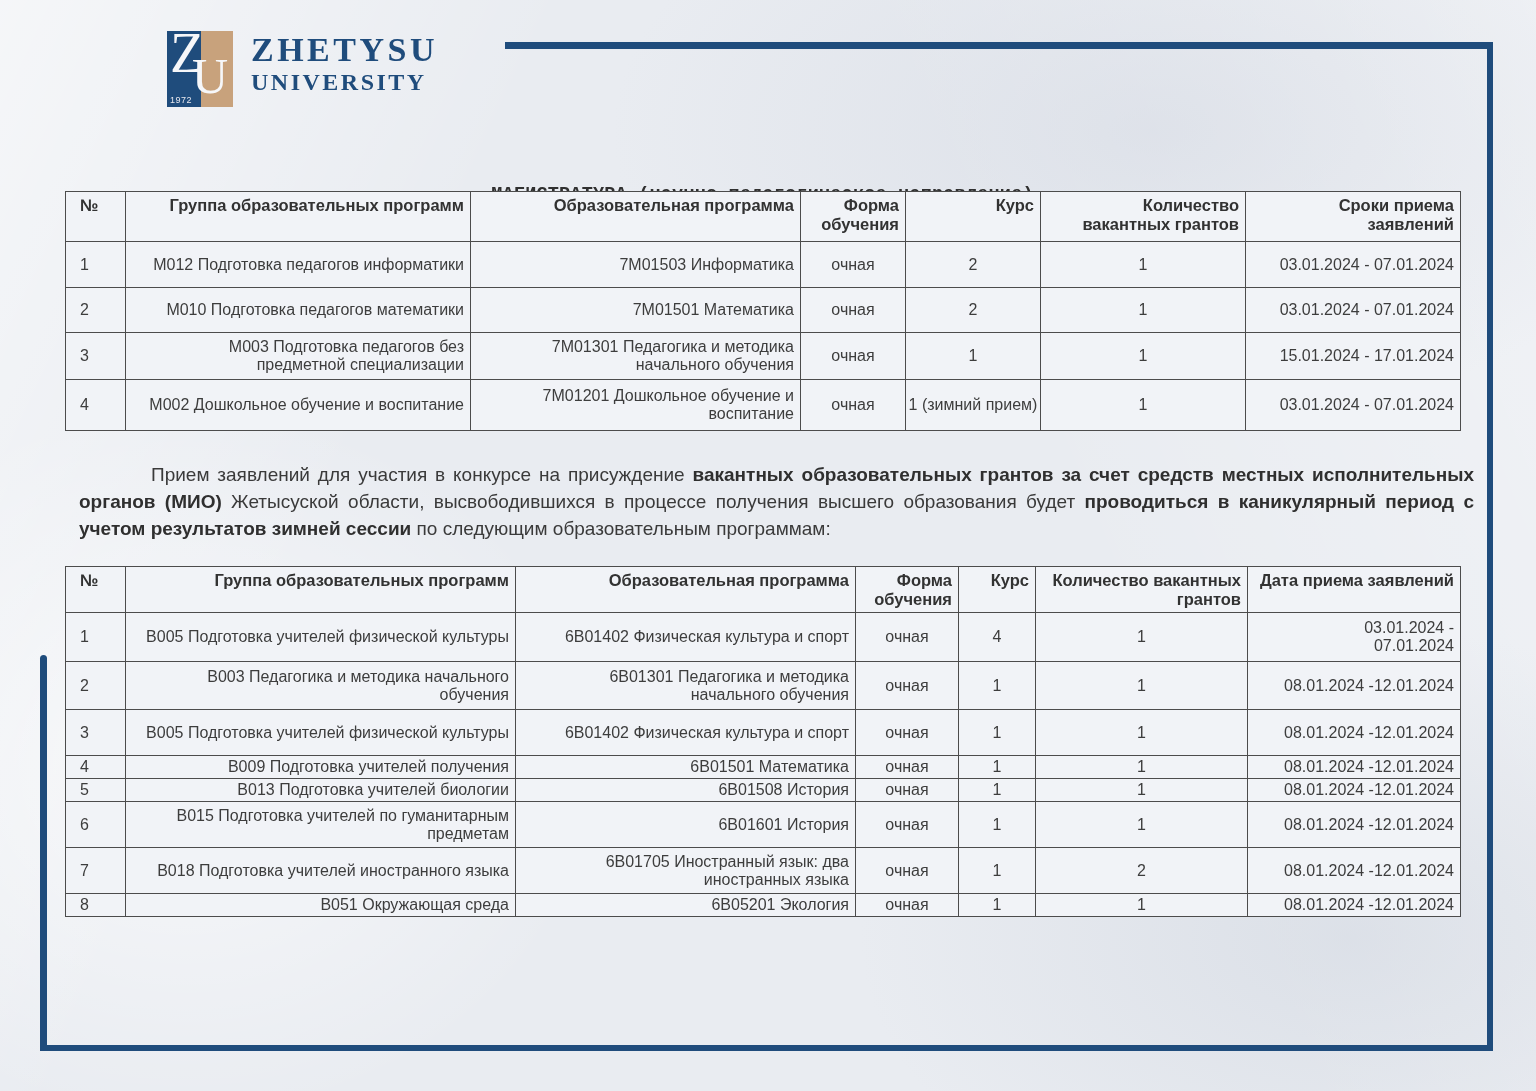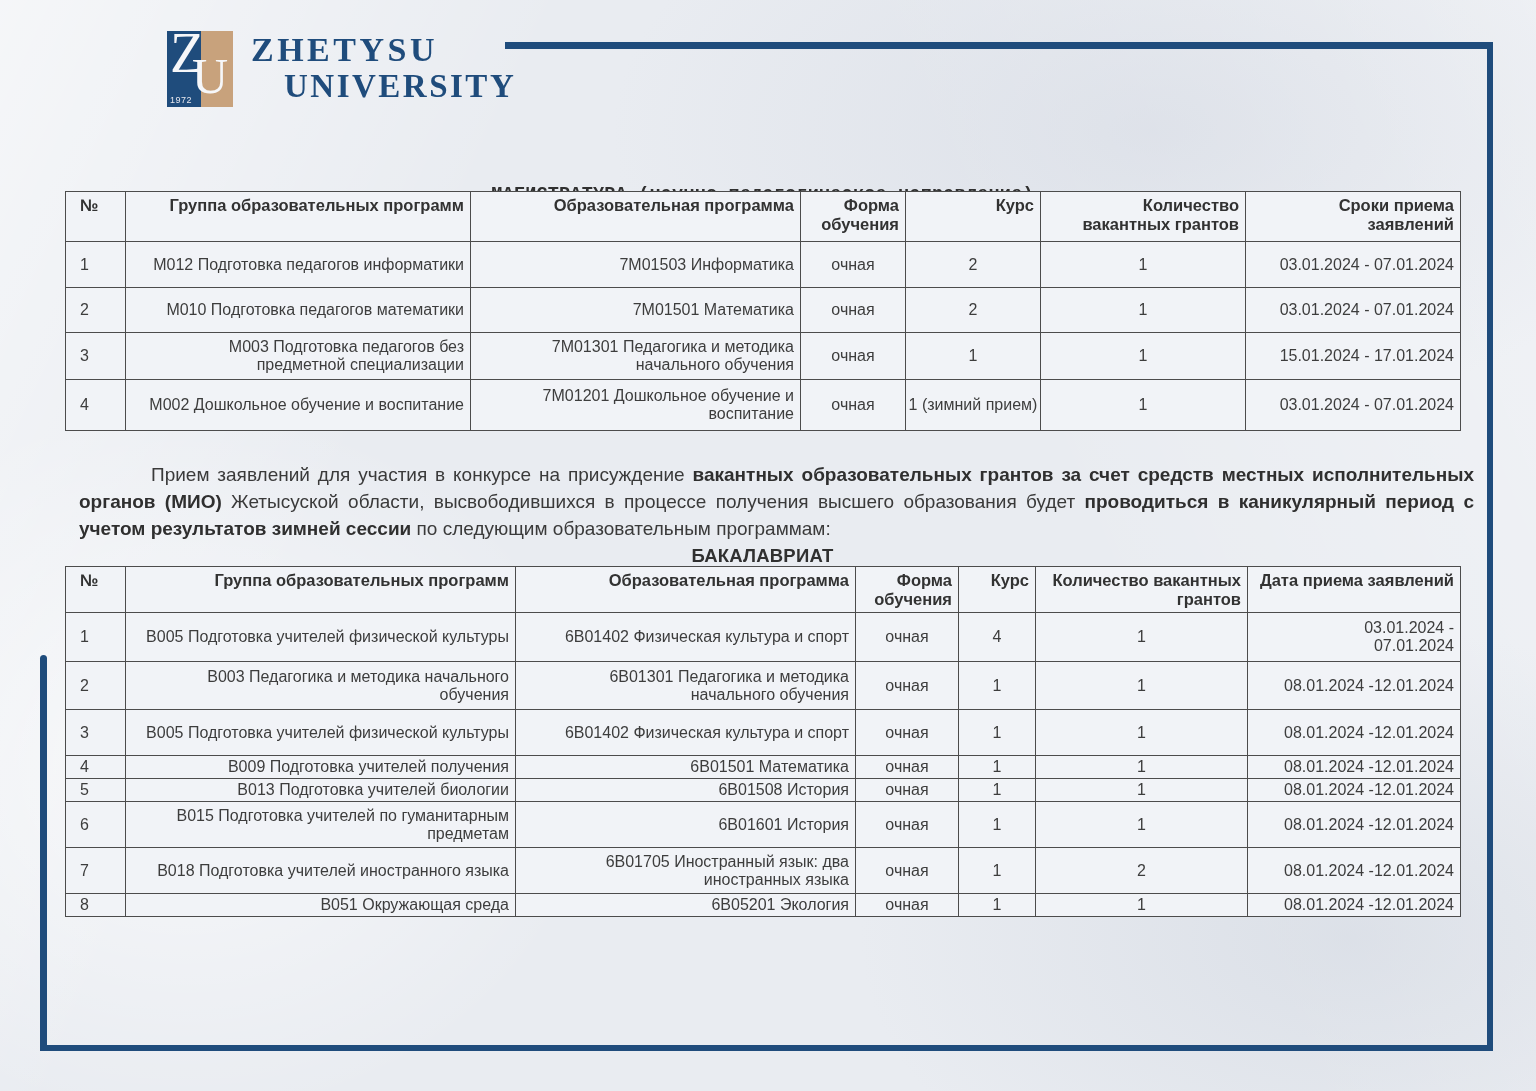--- a/index.html
+++ b/index.html
@@ -30,21 +30,21 @@
   .logo-blue{position:absolute;left:0;top:0;width:34px;height:76px;background:#1f4c7c;}
   .logo-tan{position:absolute;left:34px;top:0;width:32px;height:76px;background:#c8a27c;}
   .logo-z{position:absolute;left:3px;top:-6px;z-index:2;
     font-family:"Liberation Serif","DejaVu Serif",serif;font-size:56px;line-height:1;color:#f6f7f9;}
   .logo-u{position:absolute;left:25px;top:20px;z-index:3;
     font-family:"Liberation Serif","DejaVu Serif",serif;font-size:50px;line-height:1;color:#f6f7f9;}
   .logo-year{position:absolute;left:3px;bottom:2px;z-index:2;font-size:9px;color:#e8e8ee;letter-spacing:.5px;}
   .logo-text{position:absolute;left:84px;top:2px;color:#1f4c7c;
     font-family:"Liberation Serif","DejaVu Serif",serif;font-weight:700;}
   .logo-line1{font-size:34px;letter-spacing:3.5px;line-height:1.0;}
-  .logo-line2{font-size:33px;letter-spacing:2.5px;line-height:1.0;margin-top:3px;margin-left:33px;}
+  .logo-line2{font-size:24px;letter-spacing:2.5px;line-height:1.0;margin-top:3px;}
 
   
   .section-title{position:absolute;left:65px;width:1395px;text-align:center;
     font-weight:700;font-size:18.5px;color:#303030;letter-spacing:.2px;}
   .title-mag{top:184px;font-family:Liberation Mono, monospace;}
   .title-bak{top:545px;}
 
   
   table.doc{position:absolute;left:65px;border-collapse:collapse;table-layout:fixed;
     width:1395px;background:#f1f3f7;font-size:16px;color:#3d3d3d;}
@@ -143,21 +143,20 @@
           <td class="c-center">очная</td>
           <td class="c-center">1 (зимний прием)</td>
           <td class="c-center">1</td>
           <td class="c-left">03.01.2024 - 07.01.2024</td>
         </tr>
       </tbody>
     </table>
 
   <p class="intro"><span>Прием заявлений для участия в конкурсе на присуждение </span><b>вакантных образовательных грантов за счет средств местных исполнительных органов (МИО)</b><span> Жетысуской области, высвободившихся в процессе получения высшего образования будет </span><b>проводиться в каникулярный период с учетом результатов зимней сессии</b><span> по следующим образовательным программам:</span></p>
 
-  <div class="section-title title-bak">БАКАЛАВРИАТ</div>
   <table class="doc table-bak">
       <colgroup>
         <col style="width: 60px;">
         <col style="width: 390px;">
         <col style="width: 340px;">
         <col style="width: 103px;">
         <col style="width: 77px;">
         <col style="width: 212px;">
         <col style="width: 213px;">
       </colgroup>

